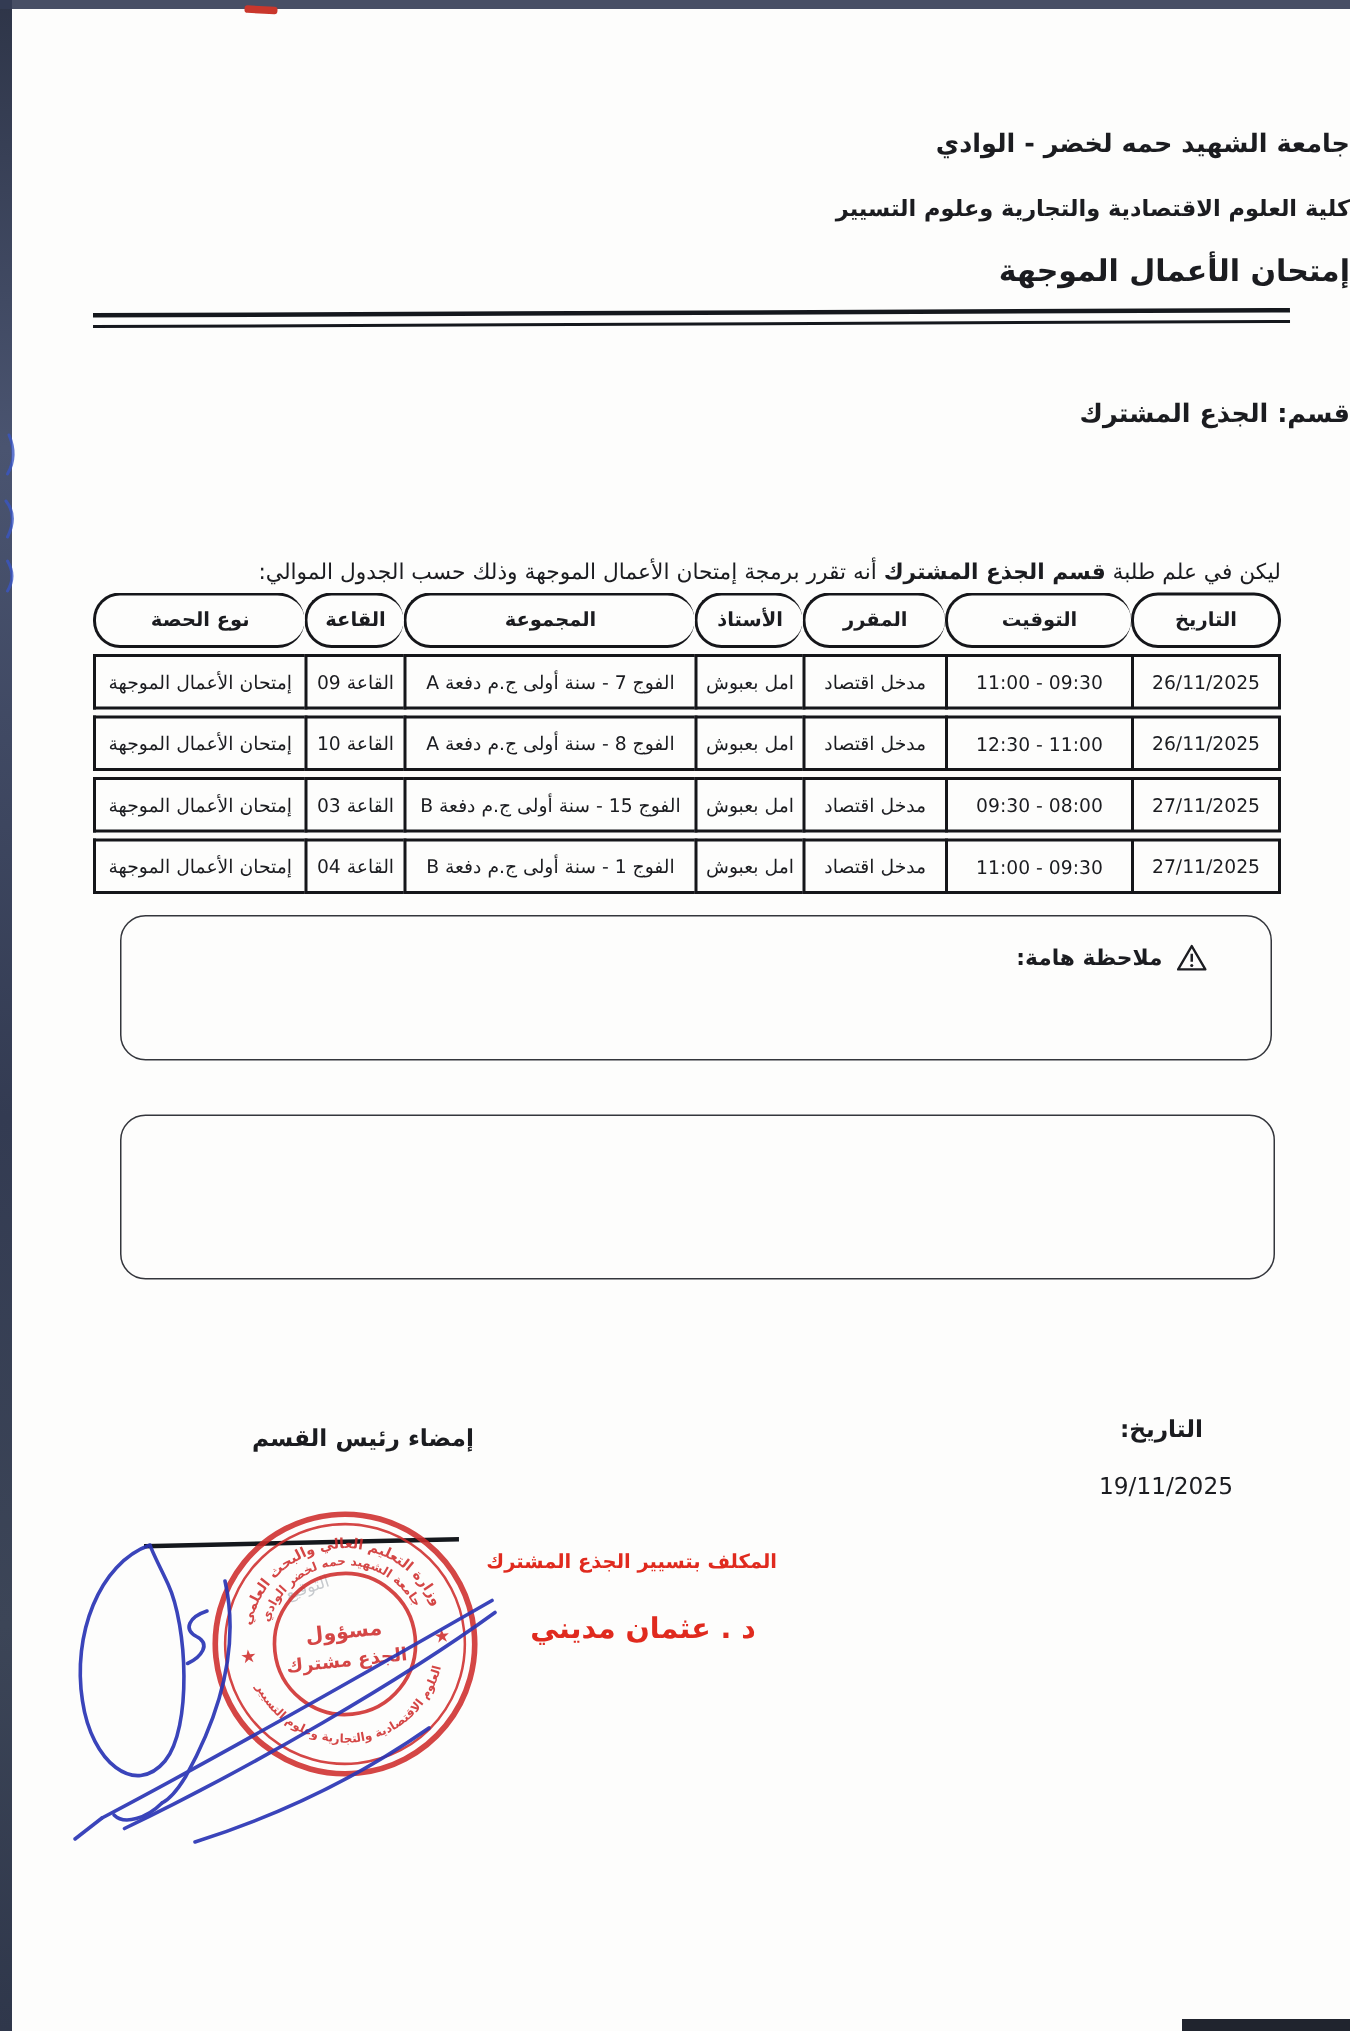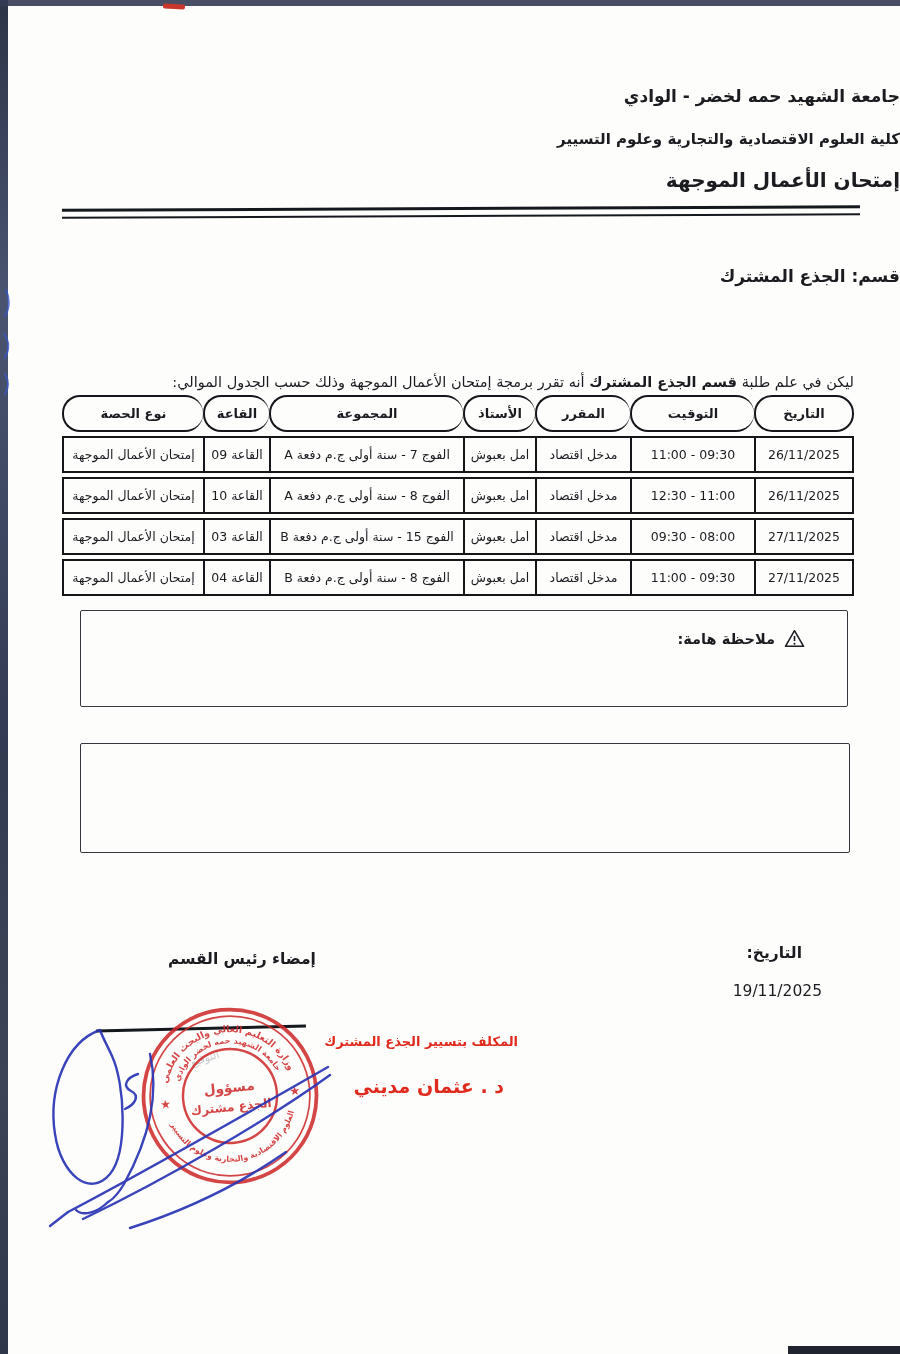--- a/index.html
+++ b/index.html
@@ -30,21 +30,21 @@
   
   table.sched{position:absolute;top:391px;right:46px;width:792px;direction:rtl;
     border-collapse:separate;border-spacing:0 4px;table-layout:fixed;}
   table.sched th,table.sched td{
     border:2px solid #15161a;height:33px;padding:0 3px;
     text-align:center;vertical-align:middle;font-size:12.5px;overflow:hidden;}
   table.sched th{font-size:13px;font-weight:bold;border-radius:18px;}
   table.sched th:not(:first-child),table.sched td:not(:first-child){border-right:none;}
   td.ltr{direction:ltr;}
   
-  .note{border:1.6px solid #34363c;border-radius:2px;direction:rtl;background:transparent;}
+  .note{border:1.6px solid #34363c;border-radius:17px;direction:rtl;background:transparent;}
   .note-1{top:610px;left:80px;right:52px;height:95px;}
   .note-2{top:743px;left:80px;right:50px;height:108px;}
   .note-title{display:flex;direction:rtl;align-items:center;gap:9px;
     font-weight:bold;font-size:14.5px;margin:18px 42px 0 0;}
   .note-body{margin:15px 14px 0 40px;text-align:right;font-size:13.5px;line-height:1.45;}
   .note-body b{font-weight:bold;}
   .note-2 .note-body{font-weight:bold;}
   .warn-svg{flex:0 0 auto;}
   
   .date-label{top:944px;right:98px;direction:rtl;font-weight:bold;font-size:15.5px;}
@@ -129,21 +129,21 @@
       <td>امل بعبوش</td>
       <td>الفوج 15 - سنة أولى ج.م دفعة B</td>
       <td>القاعة 03</td>
       <td>إمتحان الأعمال الموجهة</td>
     </tr>
     <tr>
       <td class="ltr">27/11/2025</td>
       <td class="ltr">11:00 - 09:30</td>
       <td>مدخل اقتصاد</td>
       <td>امل بعبوش</td>
-      <td>الفوج 8 - سنة أولى ج.م دفعة B</td>
+      <td>الفوج 1 - سنة أولى ج.م دفعة B</td>
       <td>القاعة 04</td>
       <td>إمتحان الأعمال الموجهة</td>
     </tr>
   </tbody>
 </table>
 
 <div class="abs note note-1">
   <div class="note-title">
     <svg class="warn-svg" width="21" height="19" viewBox="0 0 24 22">
       <path d="M12 2 L22.5 20 H1.5 Z" fill="none" stroke="#1c1d22" stroke-width="1.8" stroke-linejoin="round"></path>

